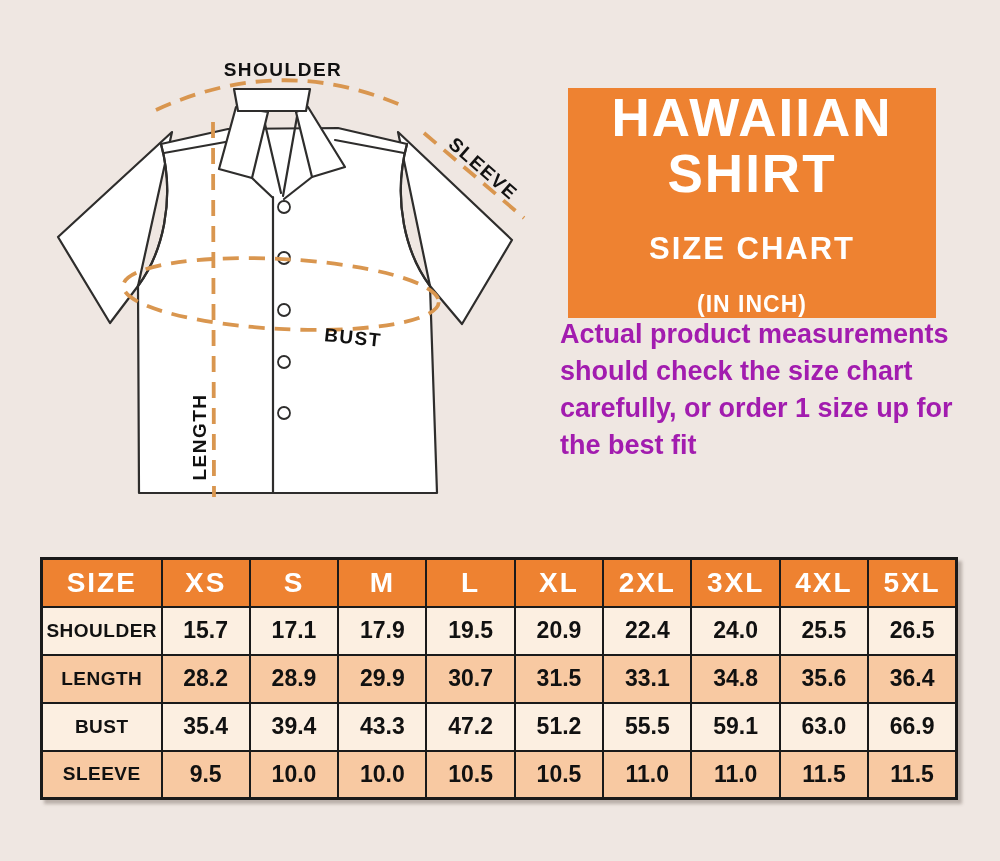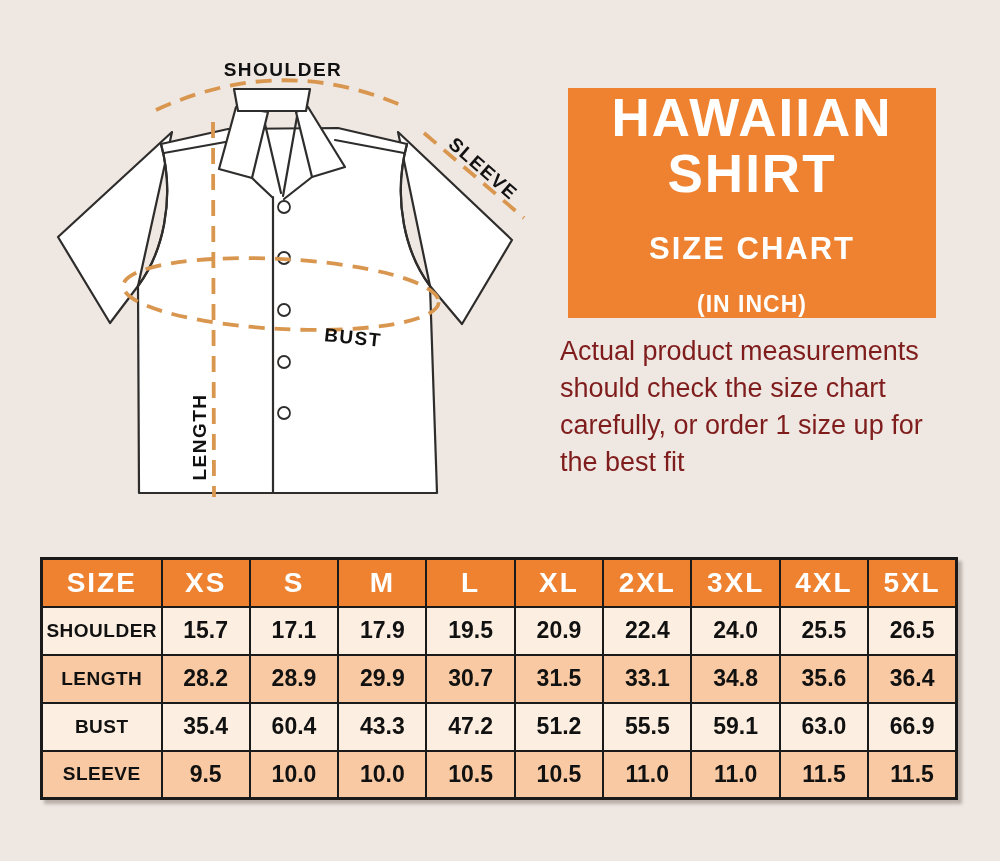--- a/index.html
+++ b/index.html
@@ -34,21 +34,21 @@
     position:absolute;left:568px;top:88px;width:368px;height:230px;
     background:var(--orange);color:var(--white);
     display:flex;flex-direction:column;align-items:center;justify-content:center;
     text-align:right;padding-top:2px;
   }
   .title-box .t1{font-size:53px;font-weight:700;line-height:56px;letter-spacing:2px;}
   .title-box .t2{font-size:31px;font-weight:700;letter-spacing:2px;margin-top:29px;}
   .title-box .t3{font-size:23px;font-weight:700;letter-spacing:1px;margin-top:24px;}
 
   
-  .desc{position:absolute;left:560px;top:333px;color:#7f1d1d;}
+  .desc{position:absolute;left:560px;top:316px;color:#a21caf;font-weight:bold;}
   .desc div{font-size:27px;line-height:37px;white-space:nowrap;}
 
   
   table.size-table{
     position:absolute;left:40px;top:557px;width:918px;
     border-collapse:collapse;table-layout:fixed;
     border:3px solid var(--table-border);
     background:var(--row-light);
     box-shadow:4px 4px 3px rgba(90,75,65,.35);
   }
@@ -179,21 +179,21 @@
           <td>30.7</td>
           <td>31.5</td>
           <td>33.1</td>
           <td>34.8</td>
           <td>35.6</td>
           <td>36.4</td>
         </tr>
         <tr class="light">
           <th>BUST</th>
           <td>35.4</td>
-          <td>60.4</td>
+          <td>39.4</td>
           <td>43.3</td>
           <td>47.2</td>
           <td>51.2</td>
           <td>55.5</td>
           <td>59.1</td>
           <td>63.0</td>
           <td>66.9</td>
         </tr>
         <tr class="dark">
           <th>SLEEVE</th>

